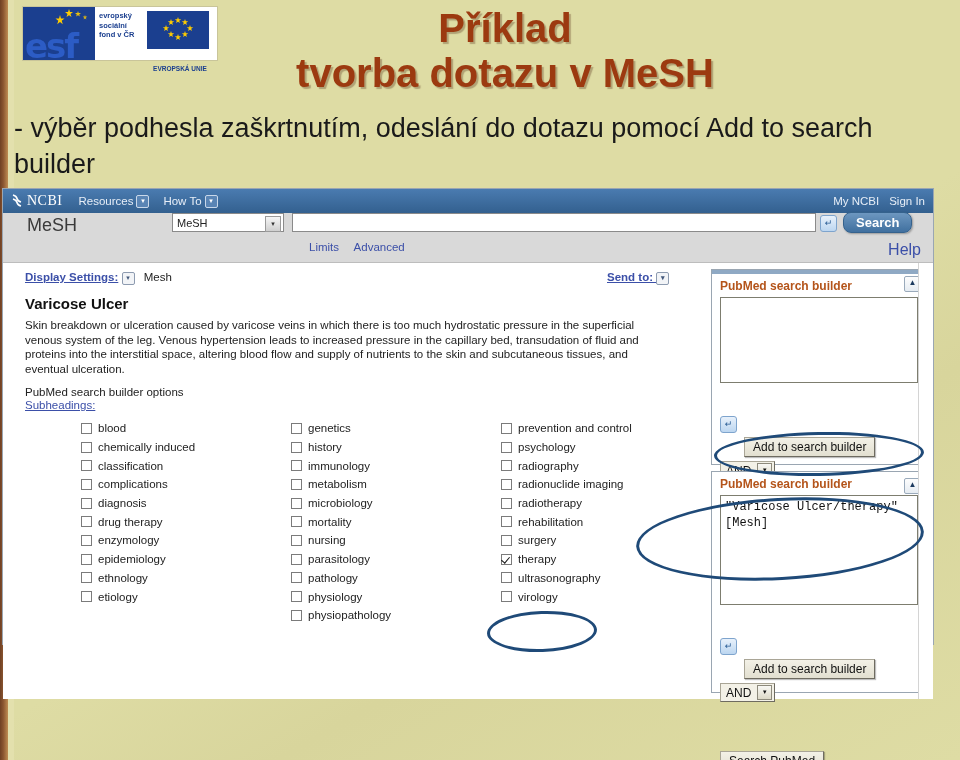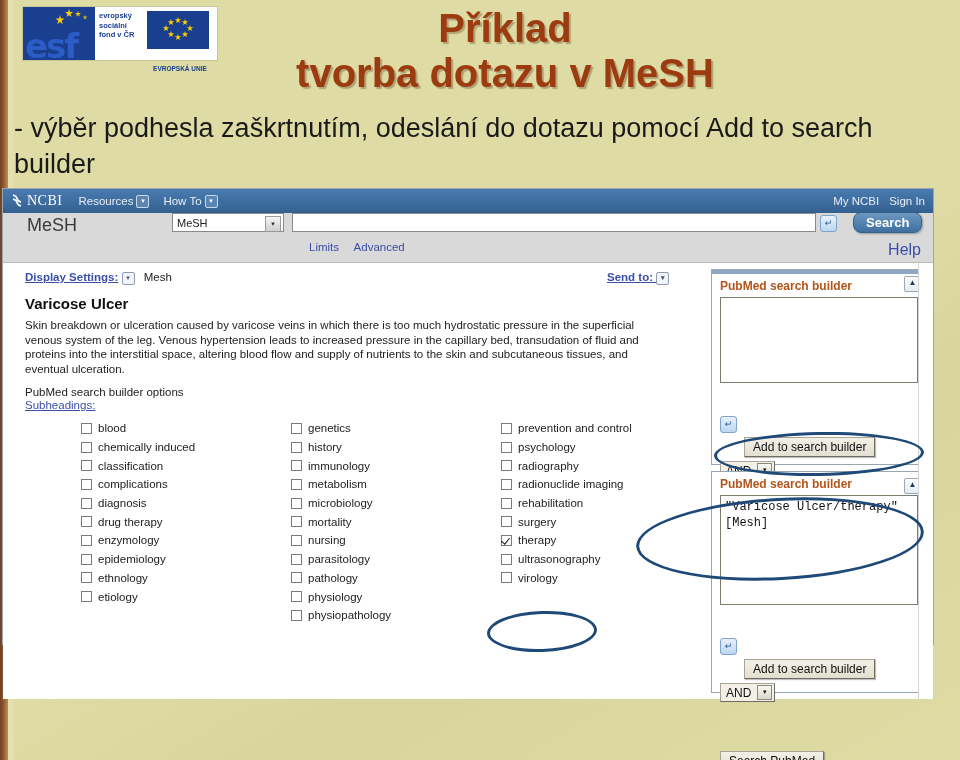--- a/index.html
+++ b/index.html
@@ -98,21 +98,21 @@
     font-size:7px;line-height:13px;text-align:center;color:#333;
   }
   .qbox{
     margin-left:8px;width:524px;height:19px;border:1px solid #8a8a8a;background:#fff;box-sizing:border-box;
   }
   .refresh-ic{
     width:15px;height:15px;margin:2px 0 0 4px;border:1px solid #7ea4cd;border-radius:3px;
     background:linear-gradient(#e8f1fb,#bcd6f0);color:#2a5d95;font-size:9px;line-height:14px;text-align:center;
   }
   .btn-search{
-    margin-left:16px;margin-top:-1px;
+    margin-left:6px;margin-top:-1px;
     background:linear-gradient(#6d97c0,#40709f);
     border:1px solid #35628d;border-radius:8px;color:#fff;font-weight:bold;font-size:13px;
     padding:2px 12px;box-shadow:1px 1px 2px rgba(0,0,0,.3);
   }
   .limits-row{
     position:absolute;left:306px;top:28px;font-size:11.5px;
   }
   .limits-row a{color:#3b4fa8;text-decoration:none;margin-right:12px;}
   .help-link{position:absolute;right:12px;top:28px;color:#3b4fa8;font-size:16px;}
   
@@ -392,20 +392,24 @@
                 <span class="cb"></span>
                 <span>psychology</span>
               </div>
               <div class="cbrow">
                 <span class="cb"></span>
                 <span>radiography</span>
               </div>
               <div class="cbrow">
                 <span class="cb"></span>
                 <span>radionuclide imaging</span>
+              </div>
+              <div class="cbrow">
+                <span class="cb"></span>
+                <span>radiotherapy</span>
               </div>
               <div class="cbrow">
                 <span class="cb"></span>
                 <span>rehabilitation</span>
               </div>
               <div class="cbrow">
                 <span class="cb"></span>
                 <span>surgery</span>
               </div>
               <div class="cbrow">

